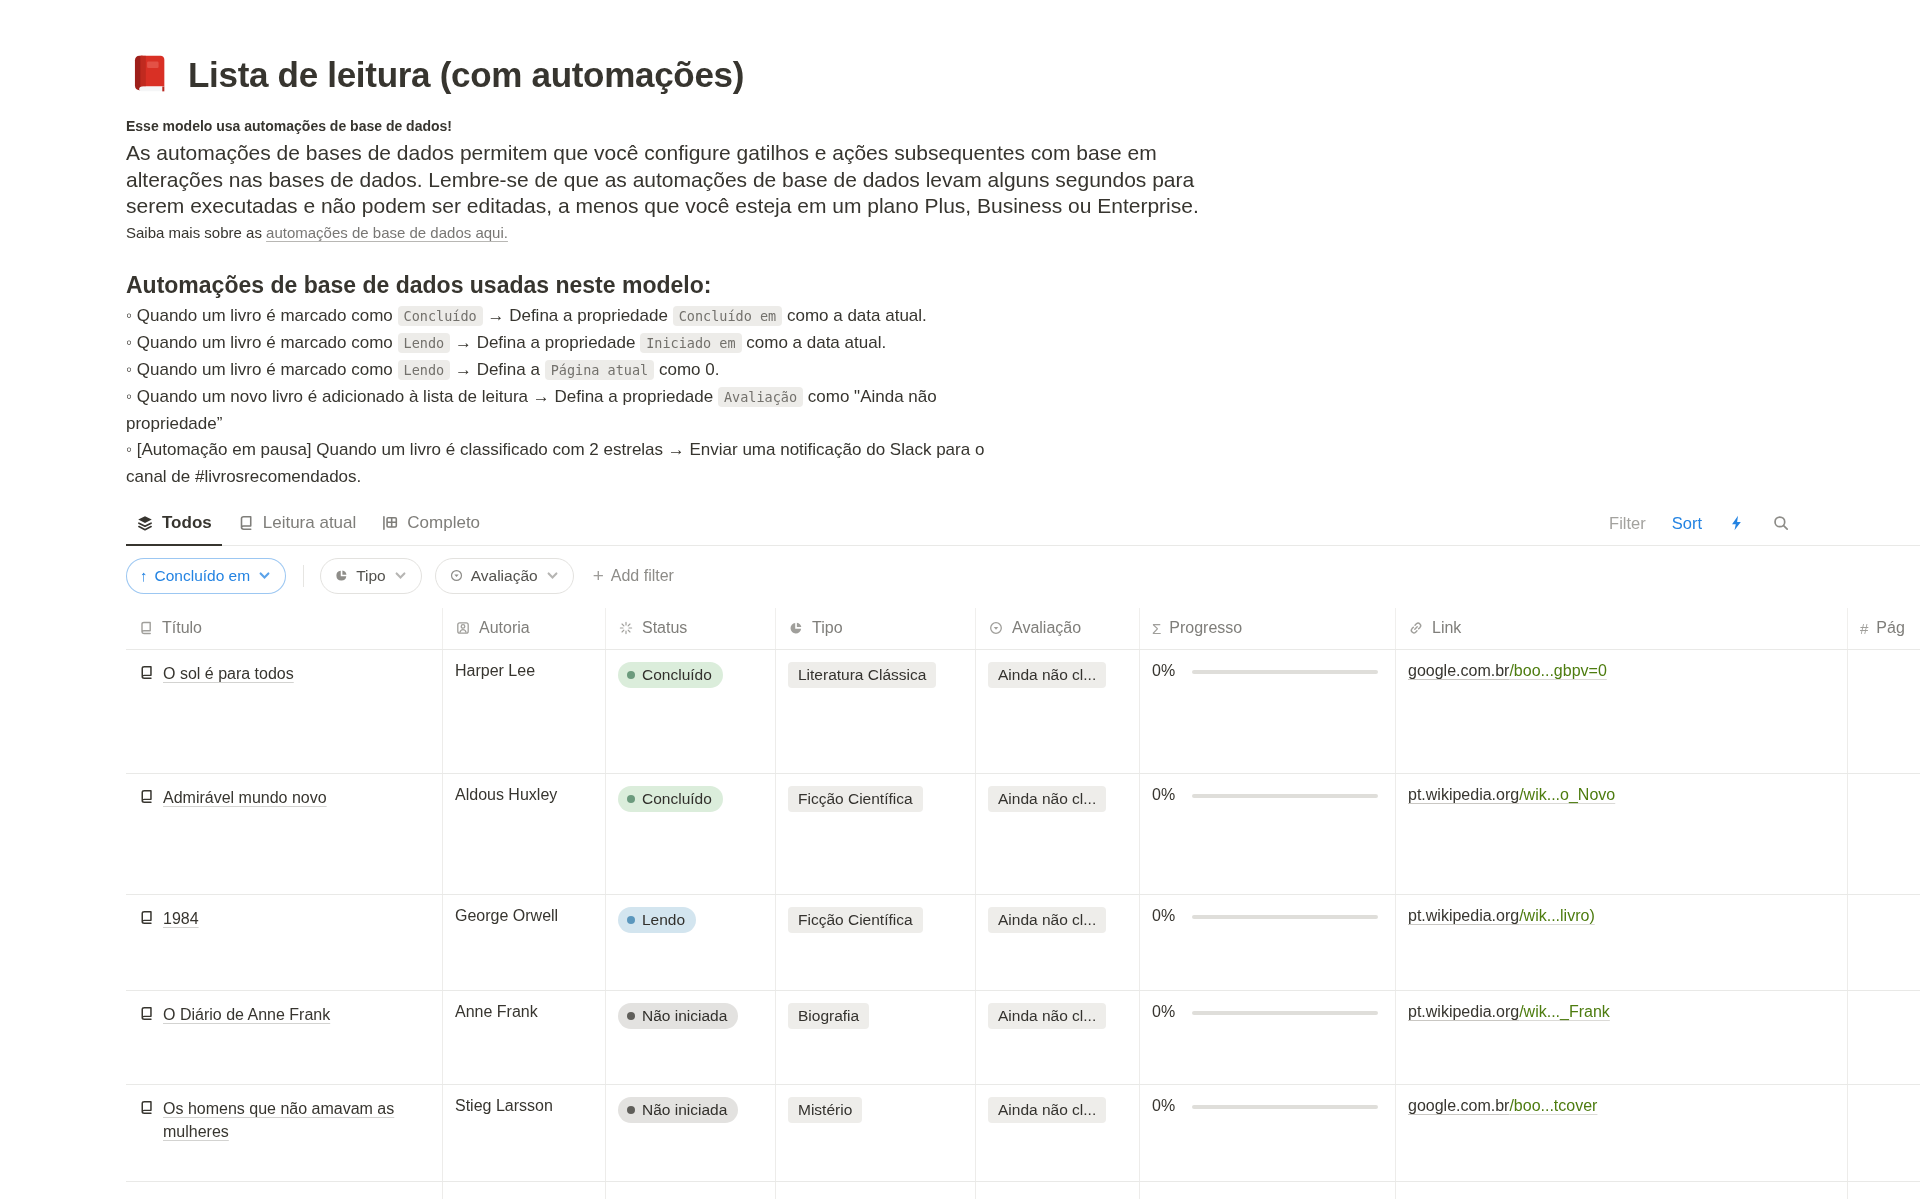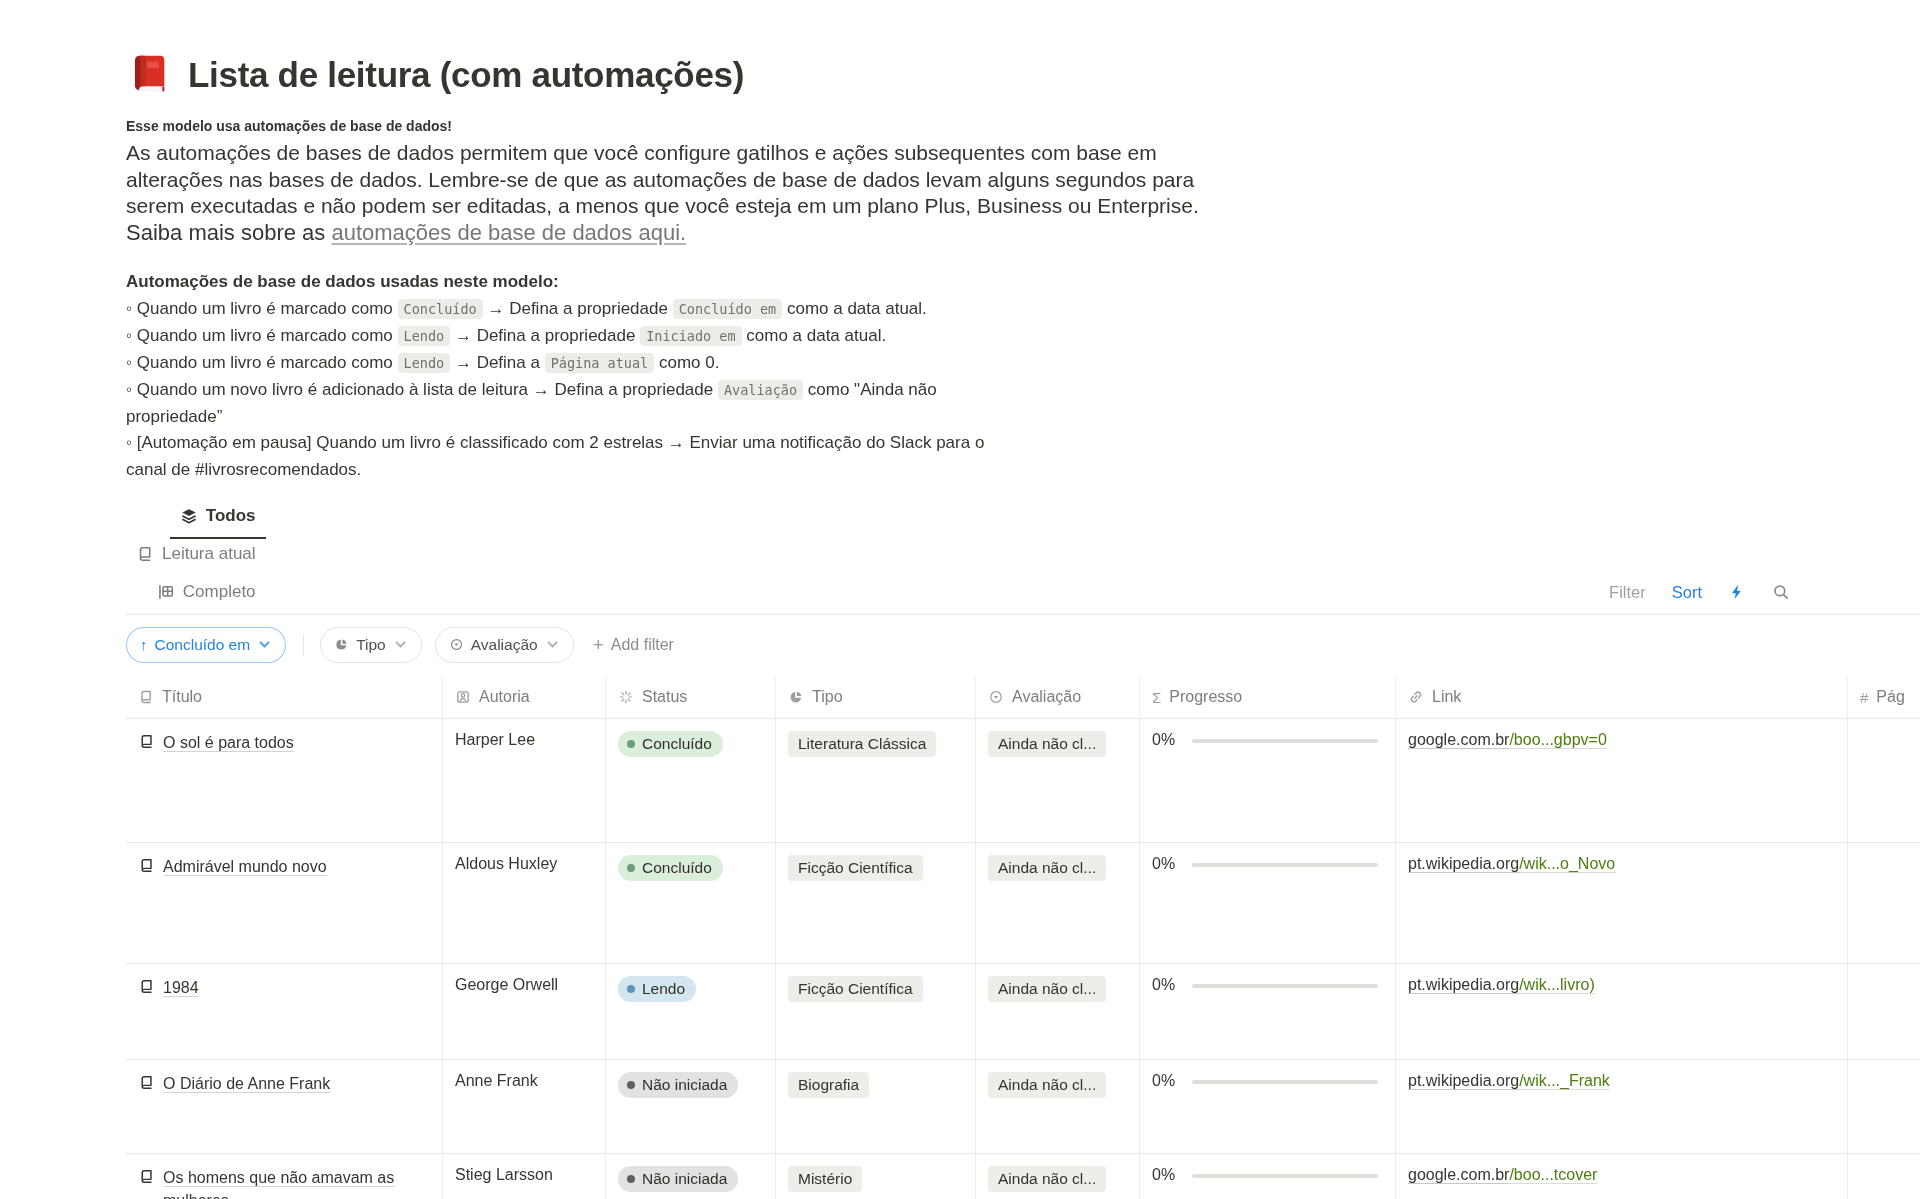--- a/index.html
+++ b/index.html
@@ -7,23 +7,23 @@
     width:1920px;height:1199px;overflow:hidden;background:#fff;
     font-family:"Liberation Sans",sans-serif;color:#37352F;position:relative;
   }
   .content{padding:52px 0 0 126px;}
   .text-col{width:1105px;}
   .page-title{display:flex;align-items:center;gap:16px;font-size:35px;font-weight:700;
     letter-spacing:-.3px;margin:0 0 20px 0;}
   .emoji svg{width:46px;height:46px;display:block;}
   .bold-line{font-size:14px;font-weight:700;margin:0 0 6px 0;}
   .para{font-size:21px;line-height:26.6px;white-space:pre-line;margin:0;}
-  .learn{font-size:22px;line-height:26.6px;margin:0 0 26px 0;}
+  .learn{font-size:15px;line-height:26.6px;margin:0 0 26px 0;}
   .learn .link{color:#787774;text-decoration:underline;text-decoration-color:#B8B7B4;text-underline-offset:3px;cursor:pointer;}
-  .bullets-heading{font-size:17px;font-weight:700;margin:0 0 4px 0;}
+  .bullets-heading{font-size:23px;font-weight:700;margin:0 0 4px 0;}
   .bullet{font-size:17px;line-height:26.8px;}
   .bullet::before{content:"◦\00a0 ";color:#37352F;}
   .code{font-family:"DejaVu Sans Mono",monospace;font-size:13.5px;background:#EDECE9;color:#73716C;
     padding:2px 6px;border-radius:4px;white-space:nowrap;}
 
   
   .viewbar{display:flex;align-items:flex-end;margin-top:16px;width:1794px;border-bottom:1px solid #E9E9E7;}
   .tab{display:flex;align-items:center;gap:8px;padding:6px 10px 11px 10px;margin-right:5px;
     font-size:17px;font-weight:500;color:#7F7E7A;cursor:pointer;margin-bottom:-1px;border-bottom:2.5px solid transparent;}
   .tab.active{color:#37352F;font-weight:700;border-bottom-color:#37352F;}
@@ -103,21 +103,21 @@
     <div>
         <div class="bullet"><span>Quando um livro é marcado como </span><span class="code">Concluído</span><span> → Defina a propriedade </span><span class="code">Concluído em</span><span> como a data atual.</span></div>
         <div class="bullet"><span>Quando um livro é marcado como </span><span class="code">Lendo</span><span> → Defina a propriedade </span><span class="code">Iniciado em</span><span> como a data atual.</span></div>
         <div class="bullet"><span>Quando um livro é marcado como </span><span class="code">Lendo</span><span> → Defina a </span><span class="code">Página atual</span><span> como 0.</span></div>
         <div class="bullet"><span>Quando um novo livro é adicionado à lista de leitura → Defina a propriedade </span><span class="code">Avaliação</span><span> como "Ainda não</span><br><span>propriedade”</span></div>
         <div class="bullet"><span>[Automação em pausa] Quando um livro é classificado com 2 estrelas → Enviar uma notificação do Slack para o</span><br><span>canal de #livrosrecomendados.</span></div>
       </div>
   </div>
 
   <div class="viewbar">
-    <div style="display:flex;align-items:flex-end;flex-direction:column;">
+    <div style="display:flex;align-items:flex-end;">
         <div class="tab active">
           <span class="ic ">
             <svg viewBox="0 0 16 16">
               <path d="M8 1.9L14 4.9 8 7.9 2 4.9z" fill="currentColor"></path>
               <g fill="none" stroke="currentColor" stroke-width="1.5" stroke-linecap="round" stroke-linejoin="round">
                 <path d="M2.6 8.2L8 10.9l5.4-2.7"></path>
                 <path d="M2.6 11.2L8 13.9l5.4-2.7"></path>
               </g>
             </svg>
           </span>

